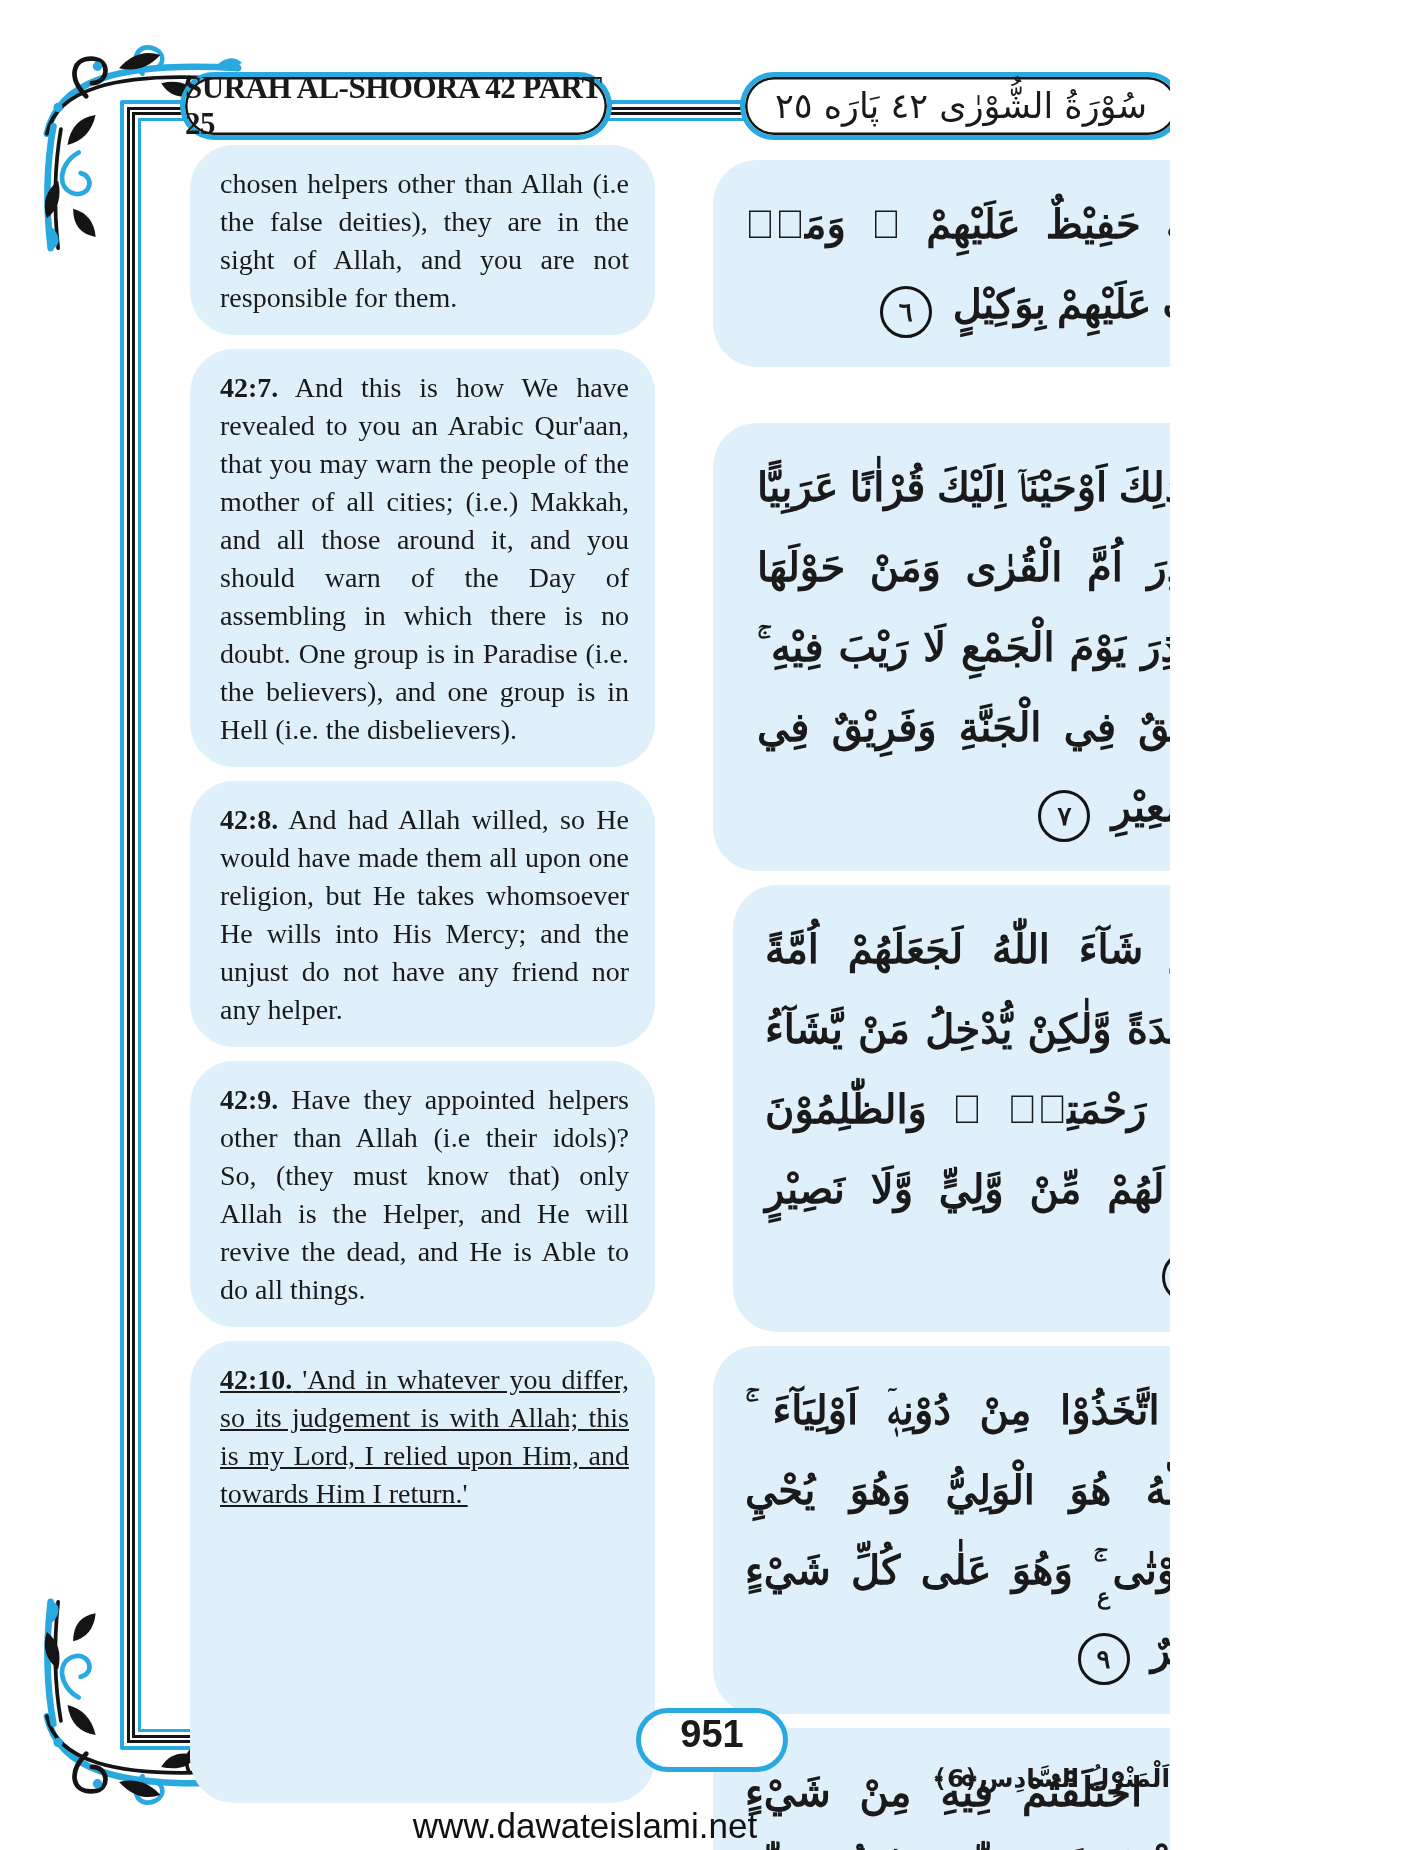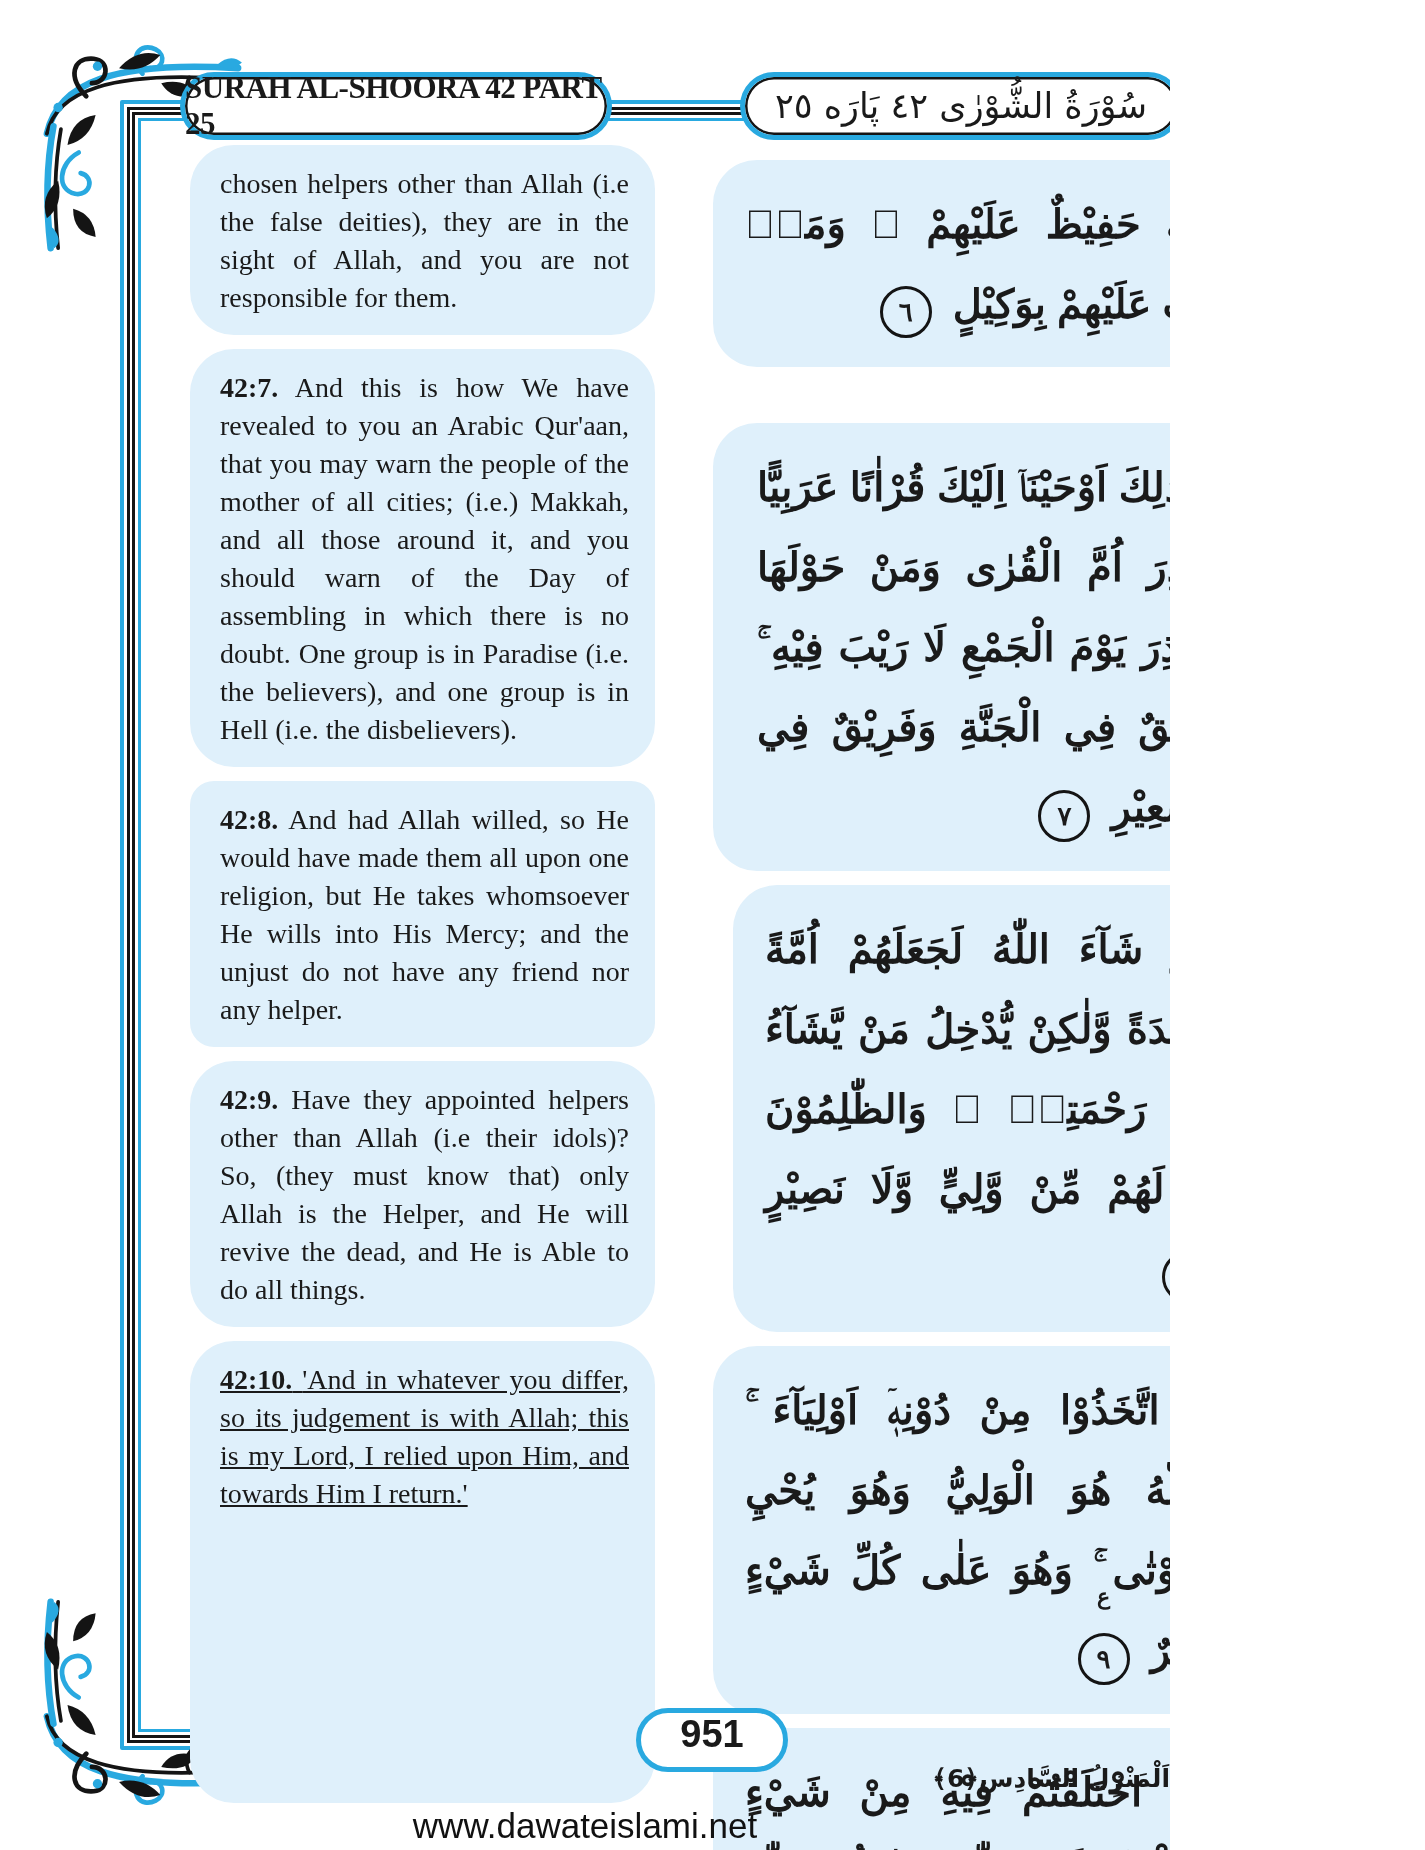--- a/index.html
+++ b/index.html
@@ -57,21 +57,21 @@
     padding:20px 26px 18px 30px;
     font-size:28px;line-height:38px;text-align:justify;
   }
   .box-en b{font-weight:bold;}
   .box-ar{
     direction:rtl;padding:24px 32px 20px 32px;
     font-family:Liberation Sans, sans-serif;font-weight:bold;
     font-size:40px;line-height:80px;text-align:justify;
   }
   .gap-large{margin-bottom:56px !important;}
-  .e1{min-height:176px;} .e2{min-height:352px;} .e3{min-height:252px;border-radius:24px;}
+  .e1{min-height:176px;} .e2{min-height:352px;} .e3{min-height:252px;}
   .e4{min-height:238px;} .e5{min-height:462px;text-decoration:underline;}
   .a1{min-height:176px;} .a2{min-height:412px;padding-left:44px;} .a3{min-height:288px;margin-left:20px;}
   .a4{min-height:298px;} .a5{min-height:286px;}
   .verse-wrap{position:relative;display:inline-block;margin:0 10px;vertical-align:middle;}
   .verse-circle{
     display:inline-flex;align-items:center;justify-content:center;
     width:46px;height:46px;border:3.5px solid #141414;border-radius:50%;
     font-size:26px;line-height:1;font-weight:bold;background:#dff0fb;
   }
   .ruku-sup{

